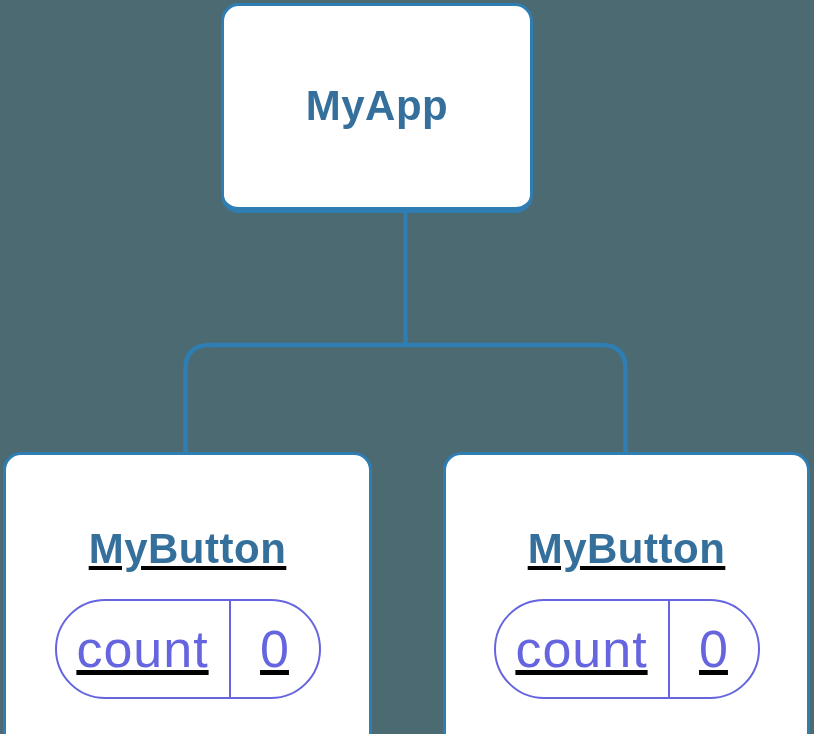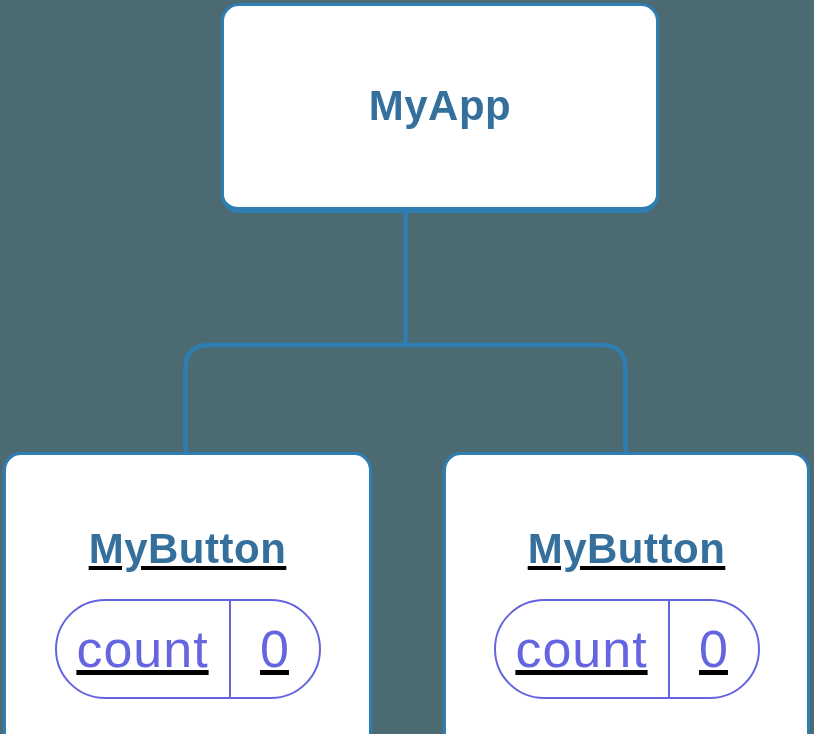--- a/index.html
+++ b/index.html
@@ -36,21 +36,21 @@
     border: 3px solid var(--line);
     border-bottom-width: 6px;
     border-radius: 18px;
     display: flex;
     flex-direction: column;
     align-items: center;
     justify-content: center;
   }
   .node-app {
     left: 221px; top: 3px;
-    width: 438px; height: 210px;
+    width: 312px; height: 210px;
   }
   .node-child {
     width: 369px; height: 324px;
     top: 452px;
     gap: 26px;
     text-decoration: underline;
   }
   .node-child-left  { left: 3px; }
   .node-child-right { left: 443px; width: 367px; }
   .node-label {

